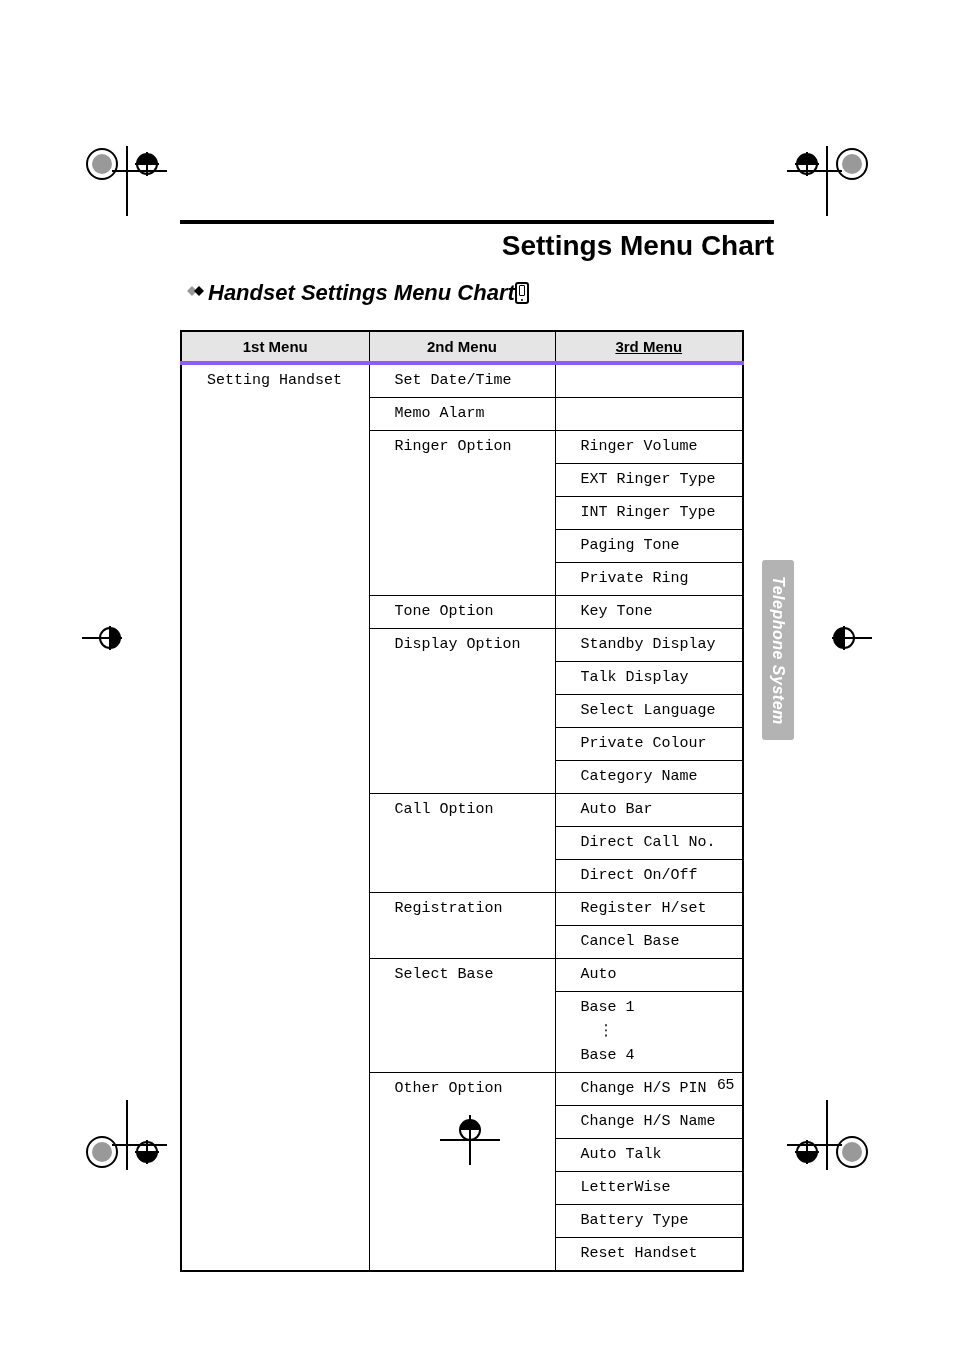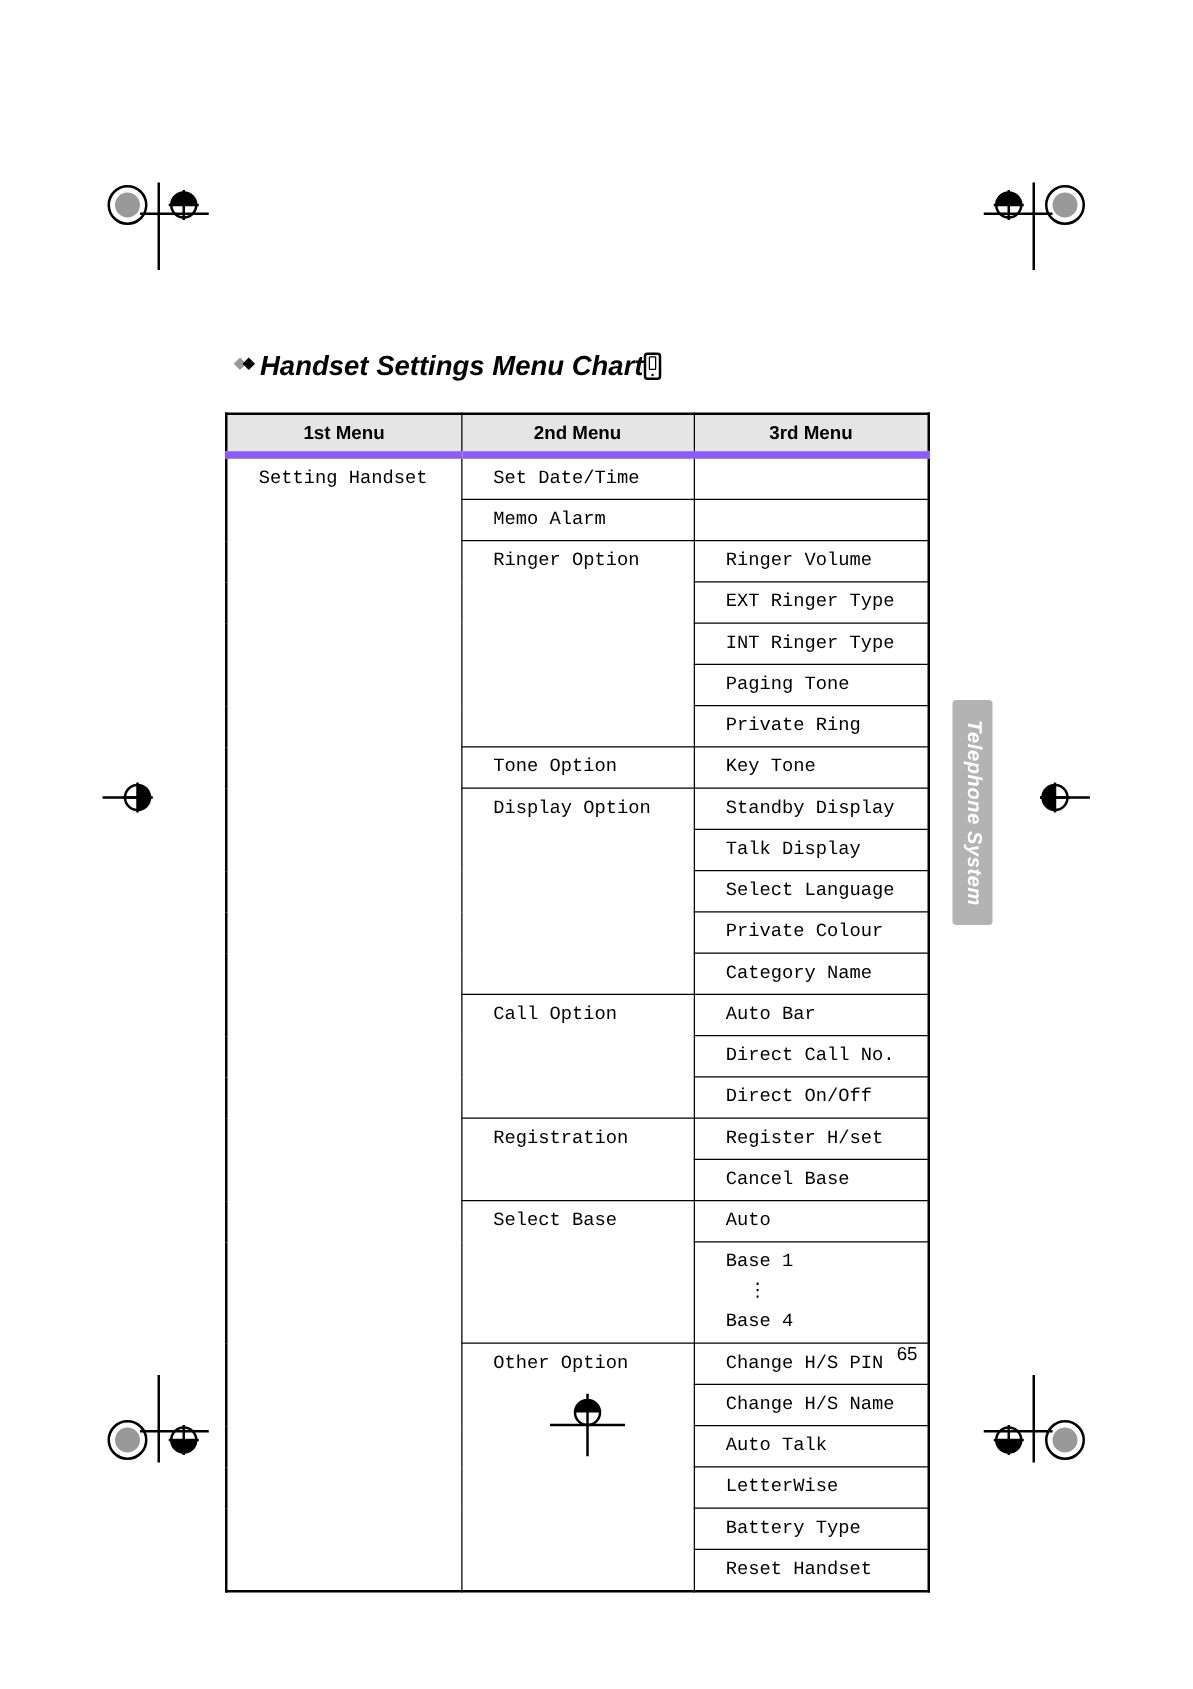--- a/index.html
+++ b/index.html
@@ -94,24 +94,24 @@
   table.menu col.c1 { width: 188px; }
   table.menu col.c2 { width: 186px; }
   table.menu col.c3 { width: 188px; }
   table.menu th {
     background: #e5e5e5;
     font-family: Arial, Helvetica, sans-serif;
     font-weight: bold;
     font-size: 15px;
     padding: 6px 8px;
     border-right: 1px solid #000;
-    border-bottom: 6px solid #8b5cf6;
+    border-bottom: 4px solid #8b5cf6;
     text-align: center;
   }
-  table.menu th:last-child { border-right: none; }
+  table.menu th:last-child { border-right: none; text-decoration: underline; }
   table.menu td {
     font-family: "Courier New", Courier, monospace;
     font-size: 15px;
     padding: 4px 25px;
     border-right: 1px solid #000;
     border-bottom: 1px solid #000;
     vertical-align: top;
     white-space: pre;
     line-height: 1.6;
   }
@@ -233,20 +233,24 @@
     <svg width="80" height="60">
       <line x1="40" y1="5" x2="40" y2="55" stroke="#000" stroke-width="2"></line>
       <line x1="10" y1="30" x2="70" y2="30" stroke="#000" stroke-width="2"></line>
       <g transform="translate(40,20)">
         <circle r="10" fill="none" stroke="#000" stroke-width="2"></circle>
         <path d="M -10 0 A 10 10 0 0 1 10 0 Z" fill="#000"></path>
       </g>
     </svg>
   </div>
 
+  <div class="page-title-wrap">
+    <div class="title-rule"></div>
+    <div class="page-title">Settings Menu Chart</div>
+  </div>
 
   <div class="section-title-row">
     <span class="diamonds">
       <svg width="28" height="18">
         <polygon points="7,9 12,4 17,9 12,14" fill="#999"></polygon>
         <polygon points="14,9 19,4 24,9 19,14" fill="#000"></polygon>
       </svg>
     </span>
     <span class="section-title">Handset Settings Menu Chart</span>
     <span class="handset-glyph"></span>

